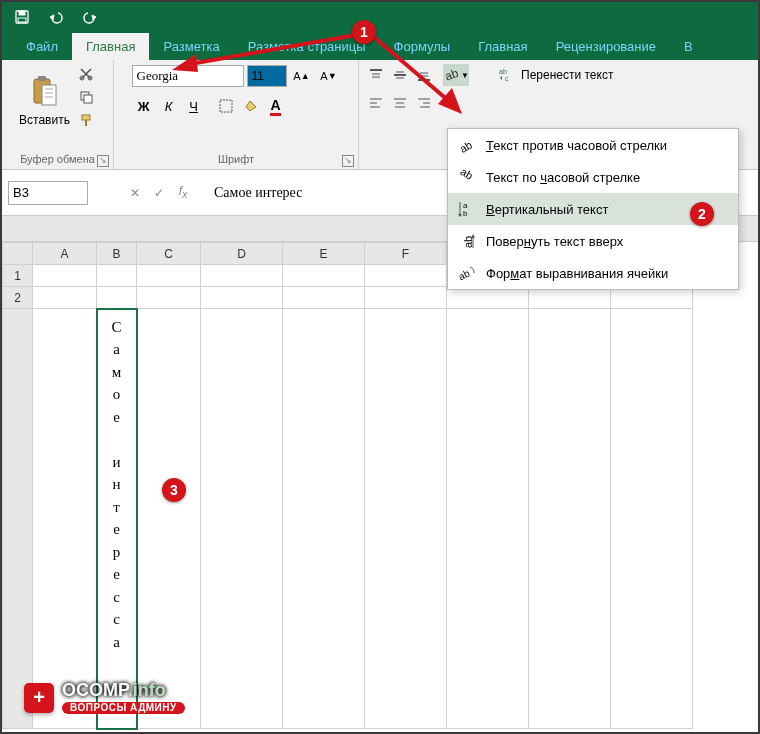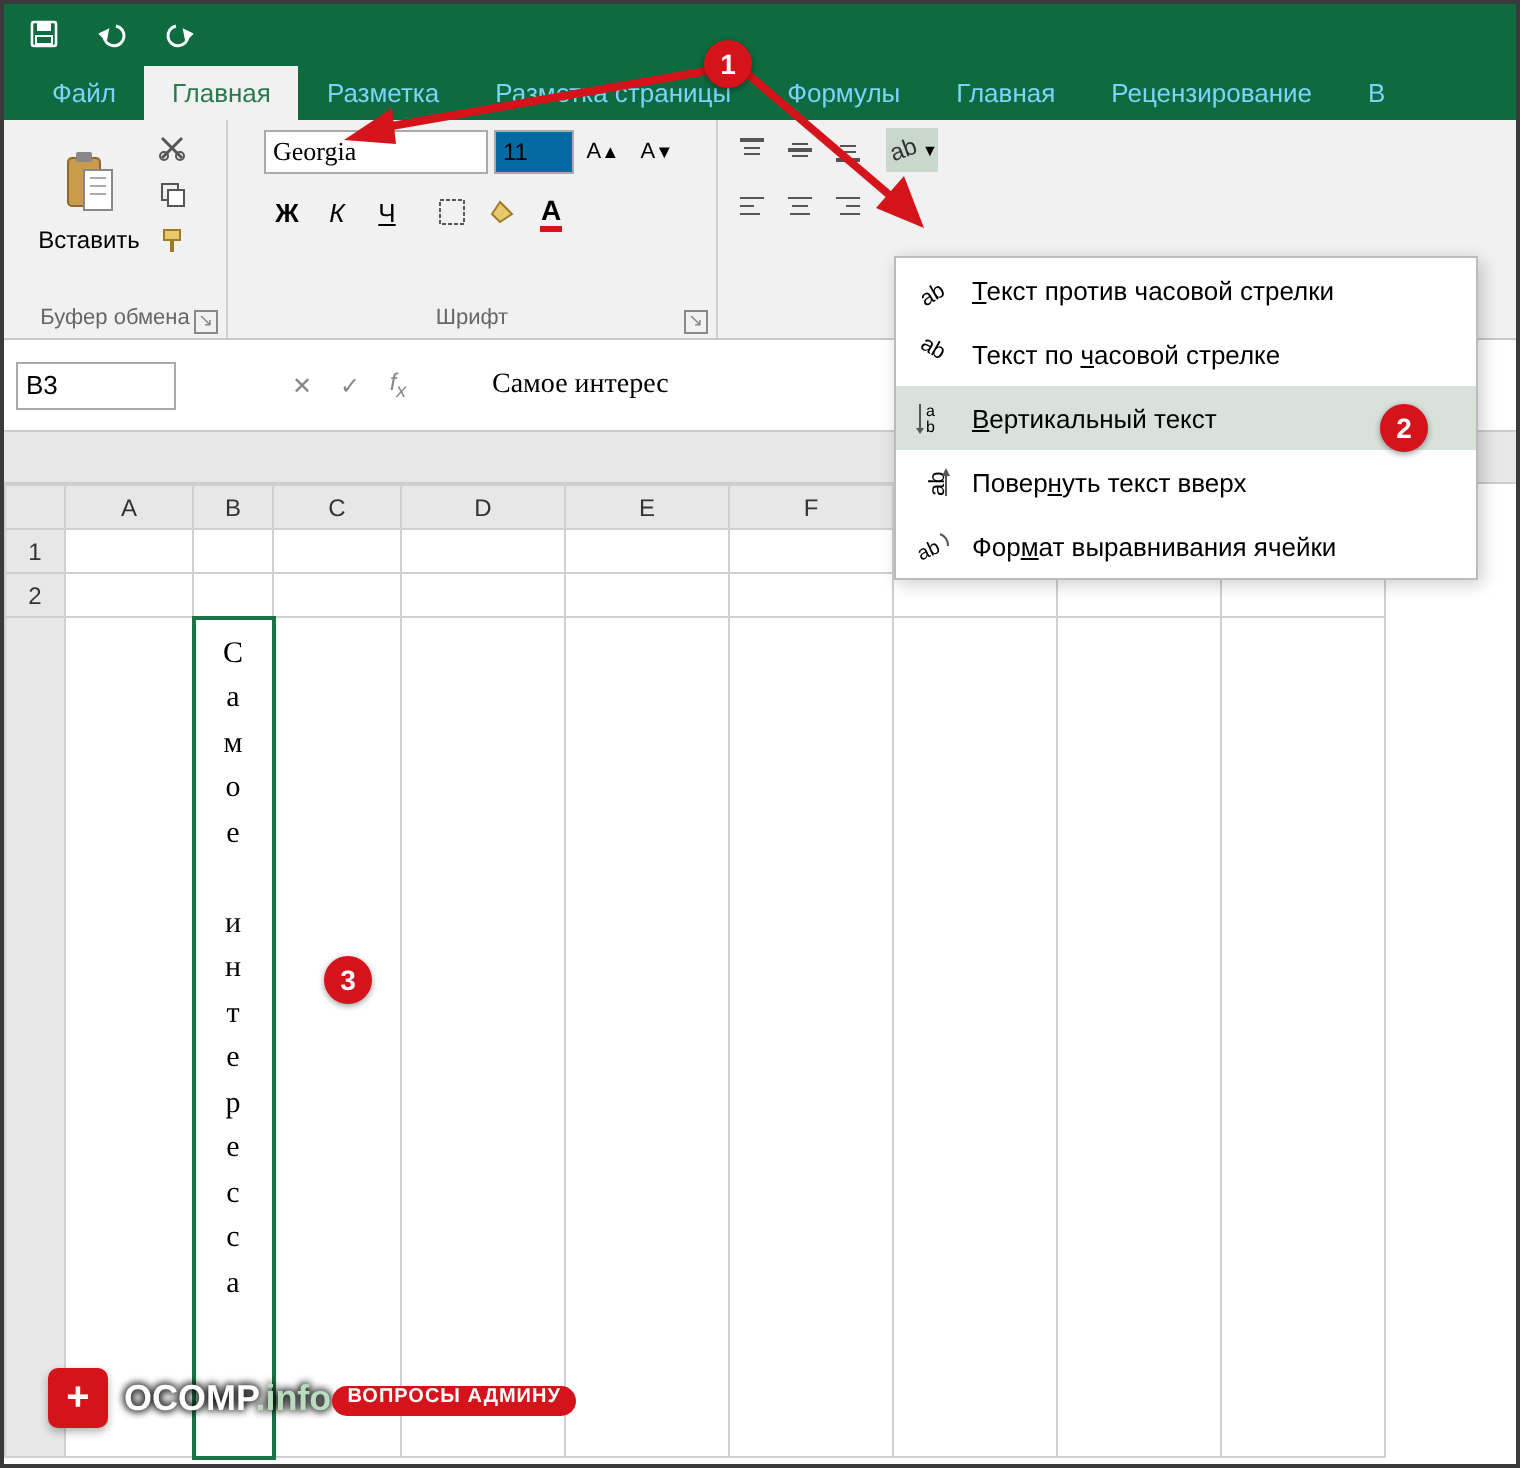--- a/index.html
+++ b/index.html
@@ -40,21 +40,21 @@
   .wrap-btn { display: flex; align-items: center; gap: 6px; height: 22px; padding: 0 6px; cursor: pointer; font-size: 12px; }
 
   
   .orient-menu { position: absolute; top: 126px; left: 445px; width: 292px; background: #fff; border: 1px solid #bbb; box-shadow: 2px 2px 8px rgba(0,0,0,.2); z-index: 50; }
   .orient-item { display: flex; align-items: center; height: 32px; padding: 0 10px; gap: 10px; cursor: pointer; font-size: 13px; }
   .orient-item:hover, .orient-item.hovered { background: #d8e2db; }
   .orient-item svg { flex-shrink: 0; }
   .orient-item span u { text-decoration: underline; }
 
   
-  .fbar-area { height: 46px; background: #fff; display: flex; align-items: center; border-bottom: 1px solid #ccc; padding: 0 0 0 6px; gap: 22px; }
+  .fbar-area { height: 46px; background: #fff; display: flex; align-items: center; border-bottom: 1px solid #ccc; padding: 0 0 0 6px; gap: 6px; }
   .name-box { width: 80px; height: 24px; border: 1px solid #aaa; padding: 0 4px; font-size: 13px; }
   .fbar-btns { display: flex; gap: 2px; align-items: center; margin-left: 30px}
   .fbar-btn { width: 22px; height: 22px; display: flex; align-items: center; justify-content: center; color: #888; }
   .fbar { flex: 1; border: none; height: 24px; font-family: Georgia, serif; font-size: 14px; padding: 0 6px; margin-left: 8px; }
   .spacer-row { height: 26px; background: #e7e7e7; border-bottom: 1px solid #ccc; }
 
   
   .sheet { position: relative; }
   table.grid { border-collapse: collapse; table-layout: fixed; }
   table.grid th, table.grid td { border: 1px solid #d0d0d0; font-weight: normal; }
@@ -69,21 +69,21 @@
 
   
   .callout { position: absolute; width: 24px; height: 24px; border-radius: 50%; background: #d4131b; color: #fff; font-weight: bold; font-size: 14px; display: flex; align-items: center; justify-content: center; box-shadow: 0 1px 3px rgba(0,0,0,.4); z-index: 100; }
   .arrow { position: absolute; z-index: 90; }
   .arrow line { stroke: #d4131b; stroke-width: 4; }
   .arrow polygon { fill: #d4131b; }
 
   
   .watermark { position: absolute; bottom: 18px; left: 22px; display: flex; align-items: center; gap: 8px; z-index: 200; }
   .wm-badge { width: 30px; height: 30px; background: #d4131b; border-radius: 5px; display: flex; align-items: center; justify-content: center; color: #fff; font-weight: bold; font-size: 20px; box-shadow: 0 2px 4px rgba(0,0,0,.3); }
-  .wm-text { display: flex; line-height: 1; justify-content: flex-end; }
+  .wm-text { display: flex; flex-direction: column; line-height: 1; justify-content: flex-end; }
   .wm-main { font-size: 18px; font-weight: bold; color: #fff; text-shadow: 0 0 4px #000, 0 0 4px #000; }
   .wm-main .info { color: #b9dcbf; }
   .wm-sub { font-size: 10px; color: #fff; background: #d4131b; border-radius: 8px; padding: 1px 8px; margin-top: 3px; font-weight: bold; letter-spacing: .5px; }
   .dl-launcher { position: absolute; right: 4px; bottom: 2px; width: 12px; height: 12px; border: 1px solid #888; cursor: pointer; }
   .dl-launcher::after { content: '↘'; font-size: 9px; position: absolute; color: #888; top: -1px; left: 1px; }
 </style>
 </head>
 <body>
 
 <div class="titlebar">
@@ -216,20 +216,28 @@
               <line x1="1" y1="12" x2="13" y2="12" stroke="#555" stroke-width="2"></line>
             </svg>
           </div>
         <div class="orient-btn">
           <svg width="16" height="16">
               <text x="2" y="12" font-size="12" fill="#333" transform="rotate(-20 8 8)">ab</text>
             </svg>
           <span style="font-size:8px; margin-left:2px;">▼</span>
         </div>
         <div style="width:20px"></div>
+        <div class="wrap-btn">
+          <svg width="16" height="14">
+              <text x="0" y="6" font-size="7" fill="#2b7a4b">ab</text>
+              <text x="6" y="13" font-size="7" fill="#2b7a4b">c</text>
+              <path d="M3 8 L3 12 L1 10 Z" fill="#2b7a4b"></path>
+            </svg>
+          <span>Перенести текст</span>
+        </div>
       </div>
       <div style="display:flex; gap:2px;">
         <div class="align-btn">
             <svg width="14" height="14">
               <line x1="1" y1="3" x2="13" y2="3" stroke="#555"></line>
               <line x1="1" y1="7" x2="8" y2="7" stroke="#555"></line>
               <line x1="1" y1="11" x2="11" y2="11" stroke="#555"></line>
             </svg>
           </div>
         <div class="align-btn">

